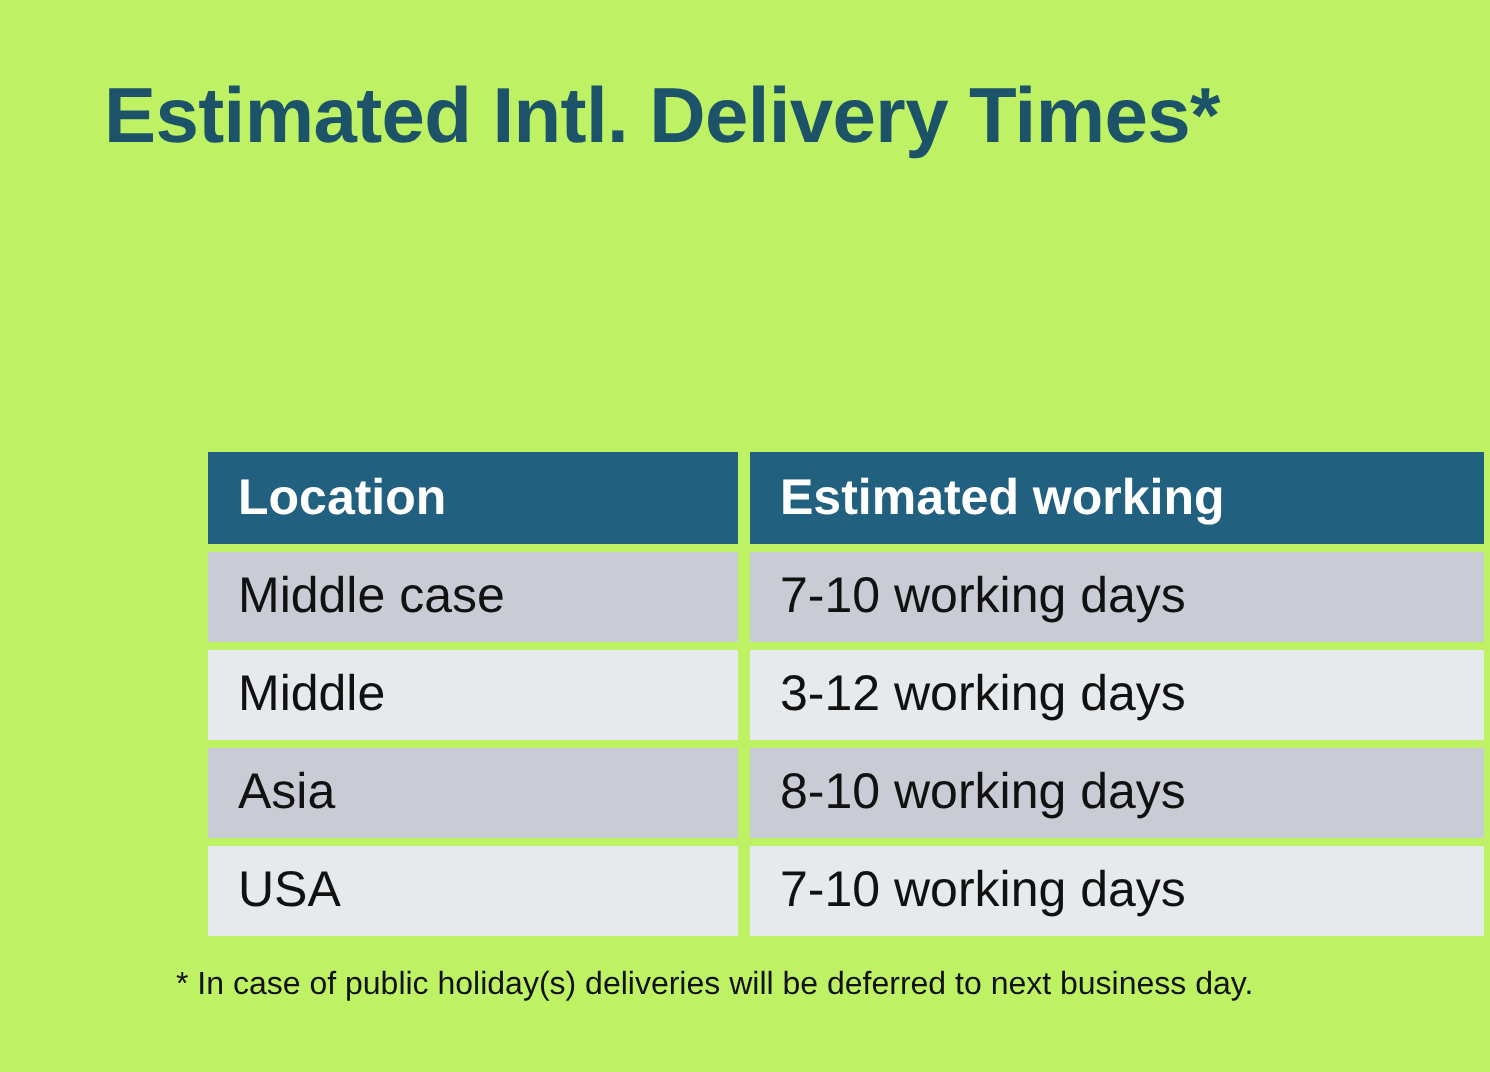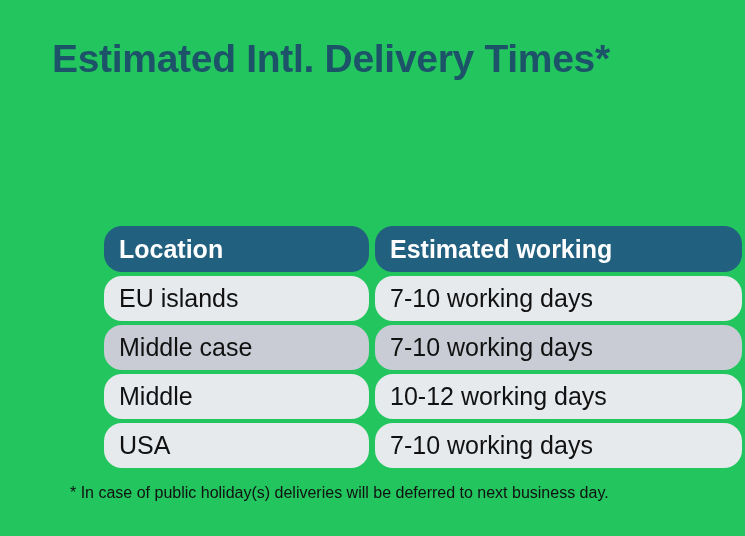--- a/index.html
+++ b/index.html
@@ -11,21 +11,21 @@
     height: 536px;
     background: #ffffff;
     font-family: "Liberation Sans", sans-serif;
     overflow: hidden;
     position: relative;
   }
 
   .page {
     position: absolute;
     inset: 0;
-    background: #22c55e;
+    background: #bef264;
     text-decoration: underline;
   }
 
   .page-title {
     position: absolute;
     left: 52px;
     top: 36px;
     font-size: 39px;
     font-weight: 700;
     letter-spacing: -0.3px;
@@ -60,38 +60,37 @@
     padding: 0 0 0 15px;
     margin: 0;
     text-align: left;
     vertical-align: middle;
     font-weight: 400;
     font-size: 25px;
     color: #111111;
     line-height: 45px;
     white-space: nowrap;
     overflow: hidden;
-    border-radius: 18px;
   }
 
   .delivery-table thead th {
     background: #22607f;
     color: #ffffff;
     font-weight: 700;
     font-size: 25px;
     height: 46px;
     line-height: 46px;
   }
 
   .delivery-table tbody tr.row-odd td  { background: #c9ccd4; }
   .delivery-table tbody tr.row-even td { background: #e7eaed; }
 
   .footnote {
     position: absolute;
-    left: 70px;
+    left: 88px;
     top: 482px;
     font-size: 16px;
     color: #111111;
     line-height: 22px;
     white-space: nowrap;
   }
 </style>
 </head>
 <body>
 
@@ -105,31 +104,31 @@
         <col class="col-location">
         <col class="col-delivery">
       </colgroup>
       <thead>
         <tr>
           <th>Location</th>
           <th>Estimated working</th>
         </tr>
       </thead>
       <tbody>
-        <tr class="row-even">
-          <td>EU islands</td>
-          <td>7-10 working days</td>
-        </tr>
         <tr class="row-odd">
           <td>Middle case</td>
           <td>7-10 working days</td>
         </tr>
         <tr class="row-even">
           <td>Middle</td>
-          <td>10-12 working days</td>
+          <td>3-12 working days</td>
+        </tr>
+        <tr class="row-odd">
+          <td>Asia</td>
+          <td>8-10 working days</td>
         </tr>
         <tr class="row-even">
           <td>USA</td>
           <td>7-10 working days</td>
         </tr>
       </tbody>
     </table>
   </div>
 
   <div class="footnote">* In case of public holiday(s) deliveries will be deferred to next business day.</div>

